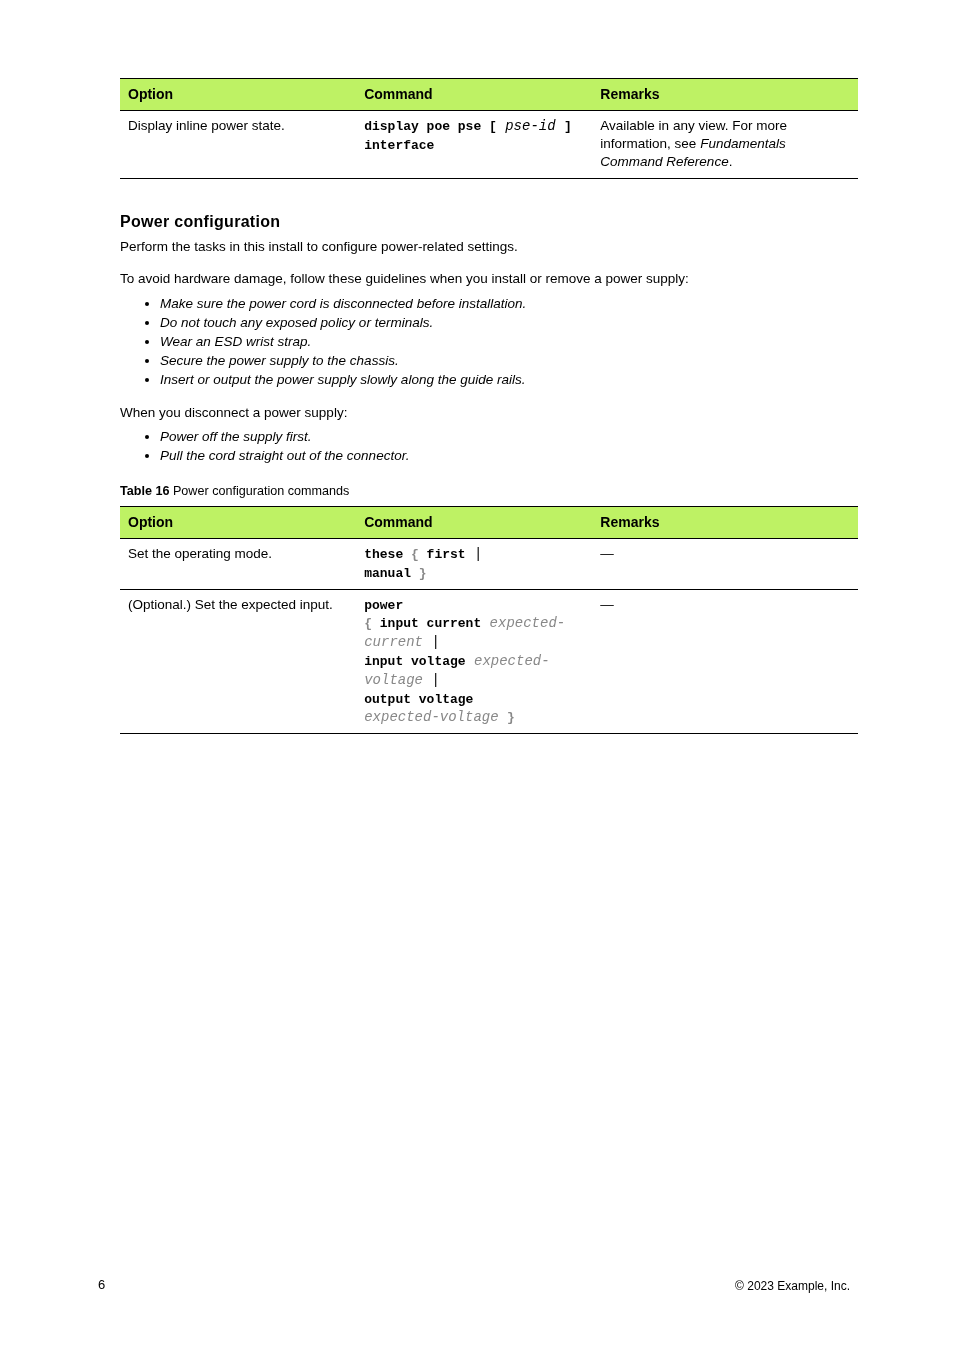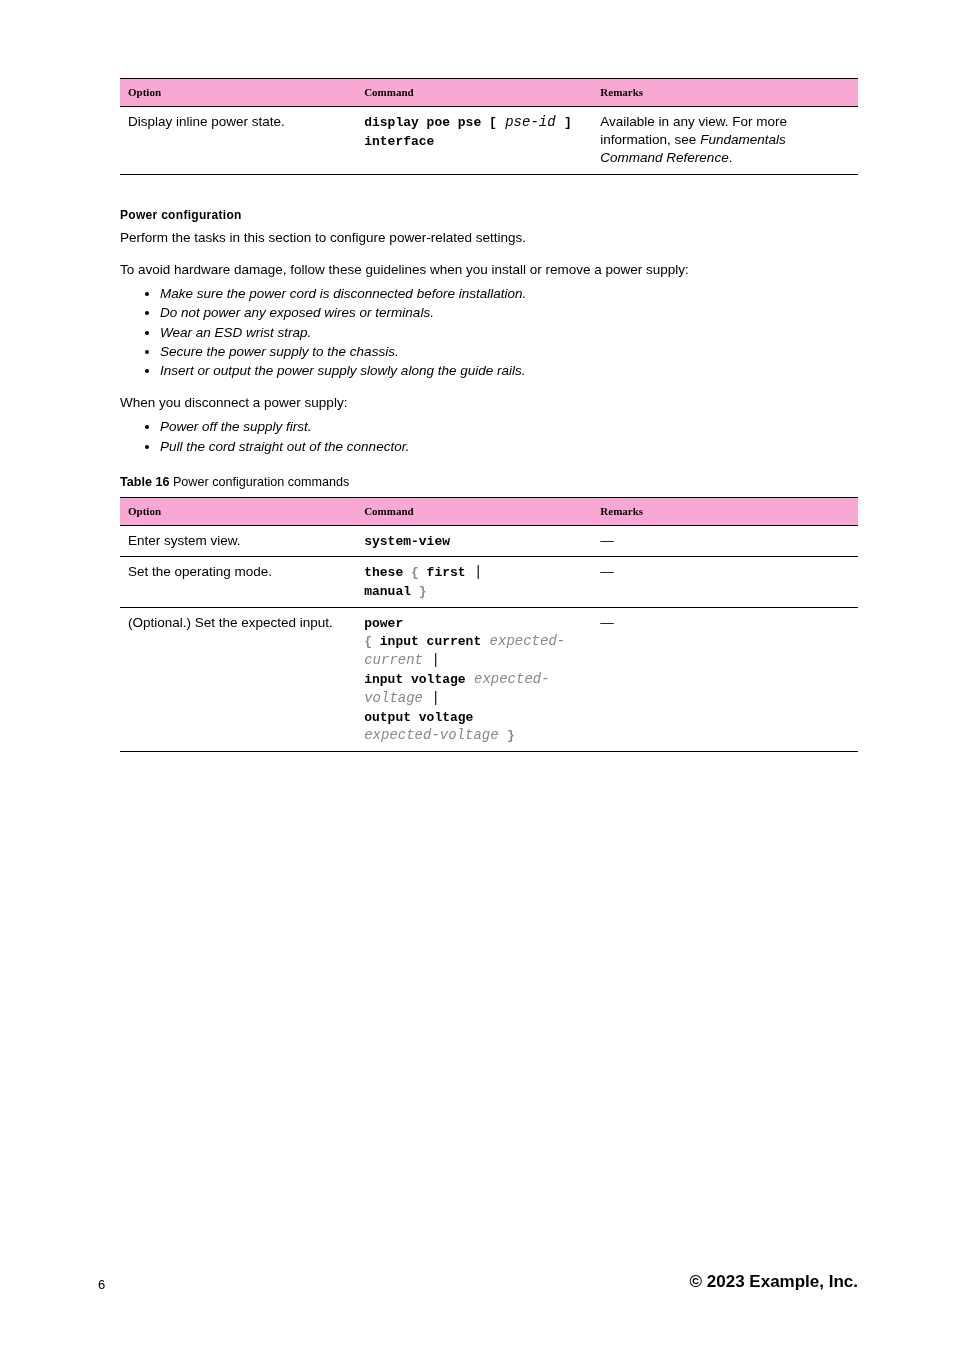--- a/index.html
+++ b/index.html
@@ -13,47 +13,46 @@
     position: relative;
     padding: 78px 96px 60px 120px;
     line-height: 1.35;
   }
   table {
     width: 100%;
     border-collapse: collapse;
     margin-bottom: 6px;
   }
   thead th {
-    background: #f9a8d4;
+    background: #bef264;
     font-weight: bold;
     text-align: left;
     padding: 6px 8px;
     border-top: 1.2px solid #000;
     border-bottom: 1px solid #000;
-    font-size: 11px;
-    font-family: Liberation Serif, serif;
+    font-size: 14px;
   }
   thead th.sep, tbody td.sep {
     width: 6px;
     padding: 0;
     background: #fff;
     border-top: none;
     border-bottom: none;
   }
   tbody td {
     padding: 6px 8px;
     border-bottom: 1px solid #000;
     vertical-align: top;
     font-size: 13.5px;
   }
   tbody tr.last td { border-bottom: 1.2px solid #000; }
   .tbl1 tbody tr.last td { border-bottom: 1.2px solid #000; }
 
   h2.section {
-    font-size: 12px;
+    font-size: 16px;
     font-weight: bold;
     margin-top: 32px;
     margin-bottom: 6px;
     letter-spacing: 0.3px;
   }
   p.desc { margin: 2px 0 12px 0; }
   p.subhead { margin: 14px 0 6px 0; }
   ul.bul {
     list-style: disc;
     margin: 0 0 6px 40px;
@@ -73,23 +72,22 @@
   }
   .tablecap b { font-weight: bold; }
 
   .footer-left {
     position: absolute;
     left: 98px; bottom: 56px;
     font-size: 13px;
   }
   .footer-right {
     position: absolute;
-    right: 96px; bottom: 56px;
-    font-size: 17px;
-    font-weight: bold;
+    right: 104px; bottom: 56px;
+    font-size: 12px;
   }
 
   .gray-ital { color:#888; font-style: italic; }
   .gray { color:#888; }
   .it { font-style: italic; }
 
   
   .c1 { width: 32%; }
   .c2 { width: 32%; }
   .c3 { width: 36%; }
@@ -121,26 +119,26 @@
         <span class="bcode"> interface</span>
       </td>
       <td>
         <span>Available in any view. For more information, see </span><span class="it">Fundamentals Command Reference</span><span>.</span>
       </td>
     </tr>
   </tbody>
 </table>
 
 <h2 class="section">Power configuration</h2>
-<p class="desc">Perform the tasks in this section to configure power-related settings.</p>
+<p class="desc">Perform the tasks in this install to configure power-related settings.</p>
 
 <p class="subhead">To avoid hardware damage, follow these guidelines when you install or remove a power supply:</p>
 <ul class="bul">
   <li>Make sure the power cord is disconnected before installation.</li>
-  <li>Do not power any exposed wires or terminals.</li>
+  <li>Do not touch any exposed policy or terminals.</li>
   <li>Wear an ESD wrist strap.</li>
   <li>Secure the power supply to the chassis.</li>
   <li>Insert or output the power supply slowly along the guide rails.</li>
 </ul>
 
 <p class="subhead">When you disconnect a power supply:</p>
 <ul class="bul">
   <li>Power off the supply first.</li>
   <li>Pull the cord straight out of the connector.</li>
 </ul>
@@ -159,26 +157,20 @@
   <thead>
     <tr>
       <th>Option</th>
       <th class="sep"></th>
       <th>Command</th>
       <th>Remarks</th>
     </tr>
   </thead>
   <tbody>
     <tr>
-      <td>Enter system view.</td>
-      <td class="sep"></td>
-      <td><span class="bcode">system-view</span></td>
-      <td>—</td>
-    </tr>
-    <tr>
       <td>Set the operating mode.</td>
       <td class="sep"></td>
       <td>
         <span class="bcode">these </span><span class="bcode gray">{ </span><span class="bcode">first</span><span class="code"> | </span><br>
         <span class="bcode">manual</span><span class="bcode gray"> }</span>
       </td>
       <td>—</td>
     </tr>
     <tr class="last">
       <td>(Optional.) Set the expected input.</td>

